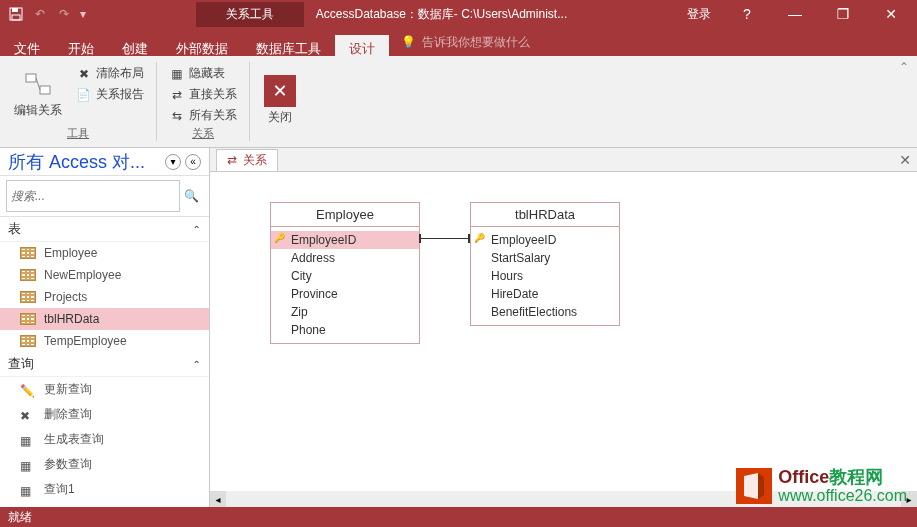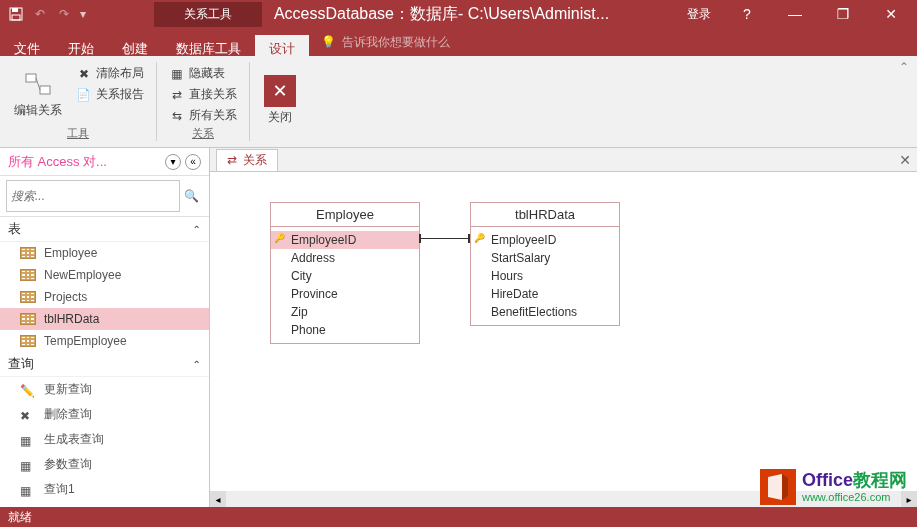--- a/index.html
+++ b/index.html
@@ -3,21 +3,21 @@
   <meta charset="utf-8">
   <style>
     * { box-sizing: border-box; margin: 0; padding: 0; font-family: "Microsoft YaHei", sans-serif; }
     body { width: 917px; height: 527px; background: #fff; overflow: hidden; font-size: 12px; position: relative; }
     
     .titlebar { height: 28px; background: #a4373a; display: flex; align-items: center; color: #fff; }
     .titlebar-left { display: flex; align-items: center; gap: 8px; padding-left: 8px; }
     .titlebar-icon { width: 16px; height: 16px; display: flex; align-items: center; justify-content: center; }
     .titlebar-center { flex: 1; display: flex; align-items: center; justify-content: center; }
     .contextual-tab { background: #7c2629; padding: 4px 30px; font-size: 12px; }
-    .titlebar-title { margin-left: 12px; font-size: 16px; }
+    .titlebar-title { margin-left: 12px; font-size: 12px; }
     .titlebar-right { display: flex; align-items: center; gap: 4px; padding-right: 4px; }
     .win-btn { width: 44px; height: 28px; display: flex; align-items: center; justify-content: center; font-size: 14px; }
     .login-text { padding: 0 10px; }
     
     .ribbon-tabs { height: 28px; background: #a4373a; display: flex; align-items: center; color: #fff; }
     .ribbon-tab { padding: 0 14px; height: 28px; display: flex; align-items: center; font-size: 13px; margin-top: 13px; }
     .ribbon-tab.active { background: #f1f1f1; color: #a4373a; }
     .tellme { display: flex; align-items: center; gap: 6px; padding-left: 12px; color: #d9b5b6; }
     
     .ribbon-bar { height: 92px; background: #f1f1f1; border-bottom: 1px solid #c8c8c8; display: flex; }
@@ -29,21 +29,21 @@
     .big-btn .icon-box { width: 32px; height: 32px; display: flex; align-items: center; justify-content: center; }
     .small-btns { display: flex; flex-direction: column; gap: 2px; padding-top: 4px; }
     .small-btn { display: flex; align-items: center; gap: 4px; font-size: 12px; color: #444; padding: 1px 4px; }
     .small-btn .si { width: 16px; height: 16px; display: flex; align-items: center; justify-content: center; }
     .close-icon-box { width: 32px; height: 32px; background: #a4373a; color: #fff; display: flex; align-items: center; justify-content: center; font-size: 18px; }
     
     .main { display: flex; height: calc(527px - 28px - 28px - 92px - 20px); }
     
     .nav-pane { width: 210px; border-right: 1px solid #c8c8c8; background: #fff; display: flex; flex-direction: column; }
     .nav-header { height: 28px; display: flex; align-items: center; padding: 0 8px; border-bottom: 1px solid #e0e0e0; }
-    .nav-title { font-size: 13px; flex: 1; color: #ec4899; white-space: nowrap; overflow: hidden; text-overflow: ellipsis; }
+    .nav-title { font-size: 18px; flex: 1; color: #1d4ed8; white-space: nowrap; overflow: hidden; text-overflow: ellipsis; }
     .nav-chevron { width: 16px; height: 16px; border-radius: 50%; border: 1px solid #999; display: flex; align-items: center; justify-content: center; font-size: 10px; margin-left: 4px; }
     .search-row { display: flex; align-items: center; padding: 4px 6px; border-bottom: 1px solid #e0e0e0; }
     .search-input { flex: 1; border: 1px solid #c8c8c8; padding: 8px 4px; font-size: 12px; font-style: italic; color: #888; background: #fff; }
     .search-icon { padding: 0 4px; color: #888; }
     .nav-body { flex: 1; overflow-y: auto; position: relative; }
     .nav-section { padding: 3px 8px; font-size: 13px; color: #333; display: flex; align-items: center; justify-content: space-between; border-bottom: 1px solid #f0f0f0; }
     .nav-item { padding: 4px 8px 4px 20px; display: flex; align-items: center; gap: 8px; font-size: 12px; color: #555; }
     .nav-item.selected { background: #f4c6cb; color: #333; }
     .nav-item .ni-icon { width: 16px; height: 12px; }
     .table-icon { background: linear-gradient(#fff,#fff); border: 1px solid #bb8844; display: grid; grid-template-columns: 1fr 1fr 1fr; grid-template-rows: 1fr 1fr 1fr; }
@@ -63,22 +63,22 @@
     .entity-field.pk::before, .entity-field.key::before { content: "🔑"; position: absolute; left: 3px; font-size: 9px; }
     
     .relation-line { position: absolute; height: 1px; background: #333; }
     
     .statusbar { height: 20px; background: #a4373a; color: #fff; display: flex; align-items: center; padding: 0 8px; font-size: 12px; }
     
     .watermark { position: absolute; right: 10px; bottom: 22px; display: flex; align-items: center; gap: 6px; }
     .watermark-icon { width: 36px; height: 36px; background: #d83b01; position: relative; }
     .watermark-text { display: flex; flex-direction: column; line-height: 1.1; }
     .wm-title { font-size: 18px; font-weight: bold; }
-    .wm-title .o1 { color: #4c1d95; } .wm-title .o2 { color: #1b9e4b; }
-    .wm-url { font-size: 11px; color: #1b9e4b; }
+    .wm-title .o1 { color: #7f1d1d; } .wm-title .o2 { color: #1b9e4b; }
+    .wm-url { font-size: 16px; color: #1b9e4b; }
     
     .hscroll { position: absolute; bottom: 0; left: 0; right: 0; height: 16px; background: #eee; display: flex; align-items: center; }
     .hscroll-btn { width: 16px; height: 16px; background: #ddd; display: flex; align-items: center; justify-content: center; font-size: 10px; }
   </style>
 </head>
 <body>
 
 <div class="titlebar">
   <div class="titlebar-left">
     <span class="titlebar-icon">
@@ -102,20 +102,21 @@
     <span class="win-btn">—</span>
     <span class="win-btn">❐</span>
     <span class="win-btn">✕</span>
   </div>
 </div>
 
 <div class="ribbon-tabs">
   <div class="ribbon-tab">文件</div>
   <div class="ribbon-tab">开始</div>
   <div class="ribbon-tab">创建</div>
+  <div class="ribbon-tab">外部数据</div>
   <div class="ribbon-tab">数据库工具</div>
   <div class="ribbon-tab active">设计</div>
   <div class="tellme">
     <span>💡</span>
     <span>告诉我你想要做什么</span>
   </div>
 </div>
 
 <div class="ribbon-bar">
   <div class="ribbon-group">

